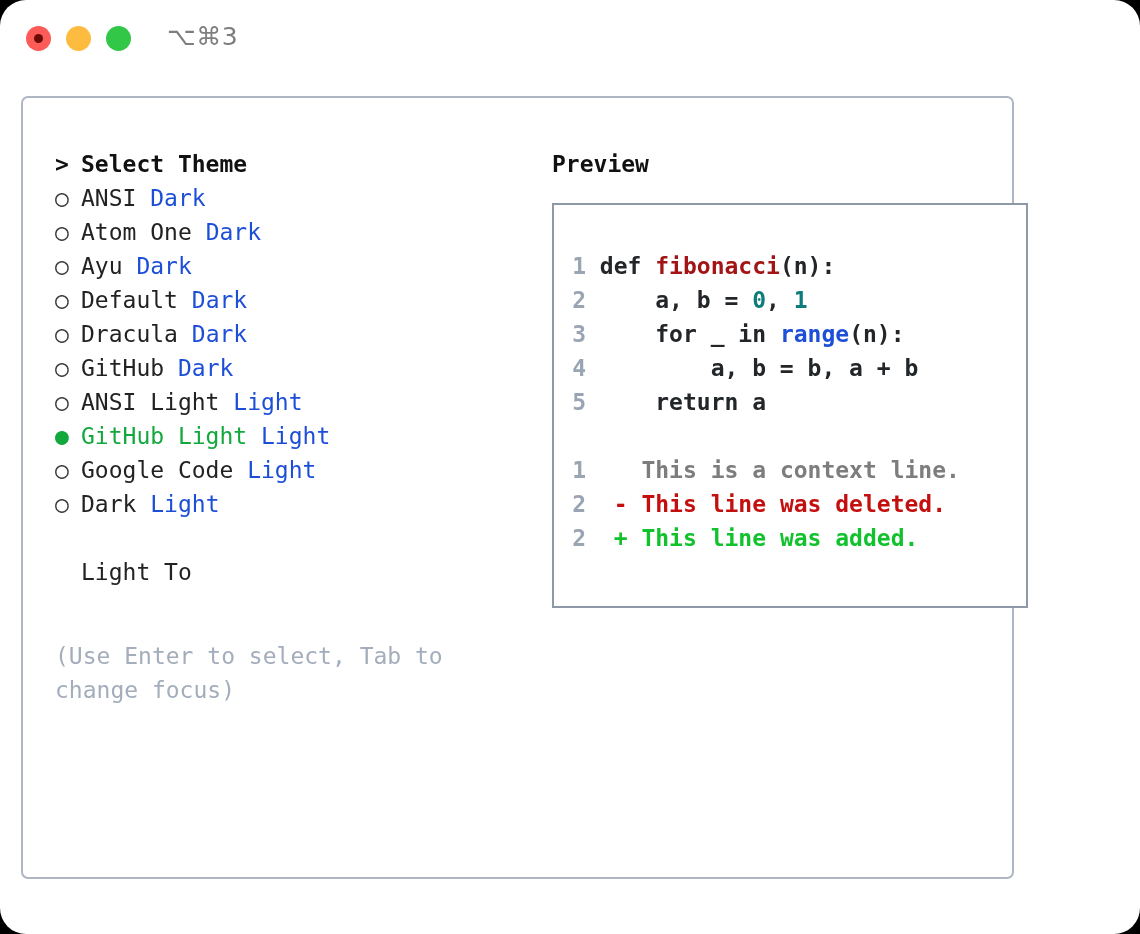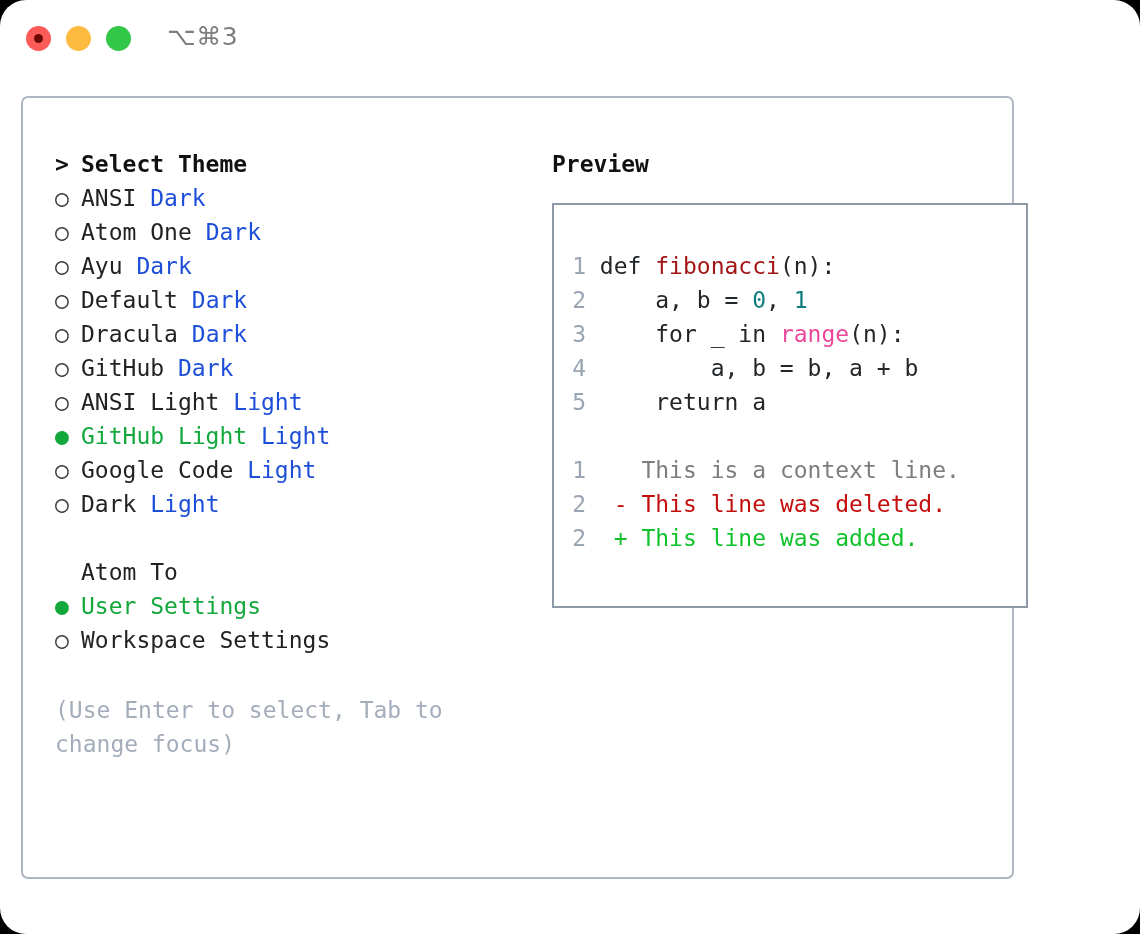--- a/index.html
+++ b/index.html
@@ -109,21 +109,21 @@
   .sel-bullet {
     color: #12a83c;
   }
   .dim-bullet {
     color: #3c3c3c;
   }
 
   #apply-group { margin-top: 34px; }
 
   #hint {
-    margin-top: 36px;
+    margin-top: 50px;
     font-size: 23px;
     line-height: 34px;
     color: #a3adbb;
     width: 420px;
     white-space: pre-wrap;
   }
 
   
   #right-col {
     position: absolute;
@@ -146,32 +146,33 @@
     border: 2px solid #8e99a8;
     box-sizing: border-box;
     background: #ffffff;
     padding: 44px 0 0 18px;
   }
   .code-line {
     font-size: 23px;
     line-height: 34px;
     white-space: pre;
     color: #232629;
+    font-weight: bold;
   }
   .ln {
     color: #9aa5b4;
     display: inline-block;
     width: 14px;
     text-align: right;
     white-space: pre;
   }
   .kw   { color: #232629; }
   .fn   { color: #a31515; }
   .num  { color: #0e7c7b; }
-  .bi   { color: #ec4899; text-align: right; }
+  .bi   { color: #1d4ed8; text-align: right; }
   .ctx  { color: #7d7d7d; }
   .del  { color: #c40f0f; }
   .add  { color: #12c22c; }
   .spacer-line { height: 34px; }
 </style>
 </head>
 <body>
 
 <div id="window">
 
@@ -195,25 +196,21 @@
           <div class="row"><span class="bullet dim-bullet">○ </span><span>Default </span><span class="tag">Dark</span></div>
           <div class="row"><span class="bullet dim-bullet">○ </span><span>Dracula </span><span class="tag">Dark</span></div>
           <div class="row"><span class="bullet dim-bullet">○ </span><span>GitHub </span><span class="tag">Dark</span></div>
           <div class="row"><span class="bullet dim-bullet">○ </span><span>ANSI Light </span><span class="tag">Light</span></div>
           <div class="row"><span class="bullet sel-bullet">● </span><span class="sel-text">GitHub Light </span><span class="tag">Light</span></div>
           <div class="row"><span class="bullet dim-bullet">○ </span><span>Google Code </span><span class="tag">Light</span></div>
           <div class="row"><span class="bullet dim-bullet">○ </span><span>Dark </span><span class="tag">Light</span></div>
         </div>
 
       <div id="apply-group">
-        <div class="row"><span class="bullet">  </span><span>Atom To</span></div>
-        <div id="apply-rows">
-            <div class="row"><span class="bullet sel-bullet">● </span><span class="sel-text">User Settings</span></div>
-            <div class="row"><span class="bullet dim-bullet">○ </span><span>Workspace Settings</span></div>
-          </div>
+        <div class="row"><span class="bullet">  </span><span>Light To</span></div>
       </div>
 
       <div id="hint">(Use Enter to select, Tab to
 change focus)</div>
     </div>
 
     <div id="right-col">
       <div id="preview-title">Preview</div>
       <div id="code-box">
         <div id="code-lines">

